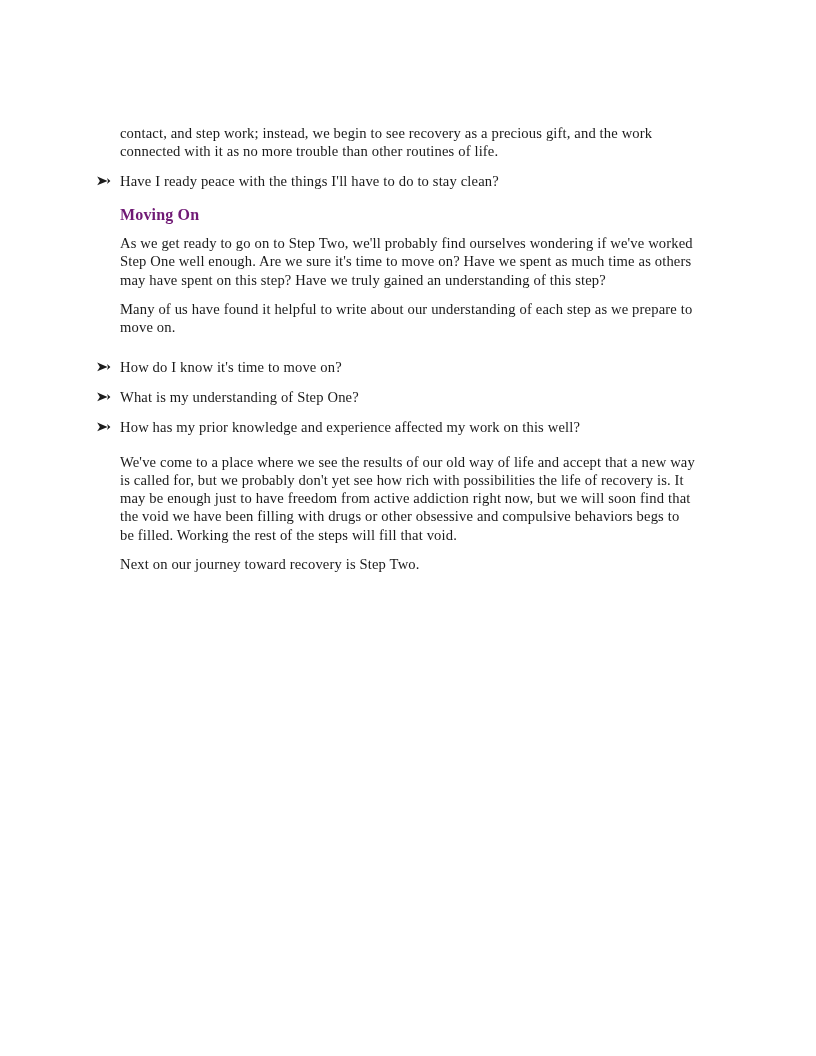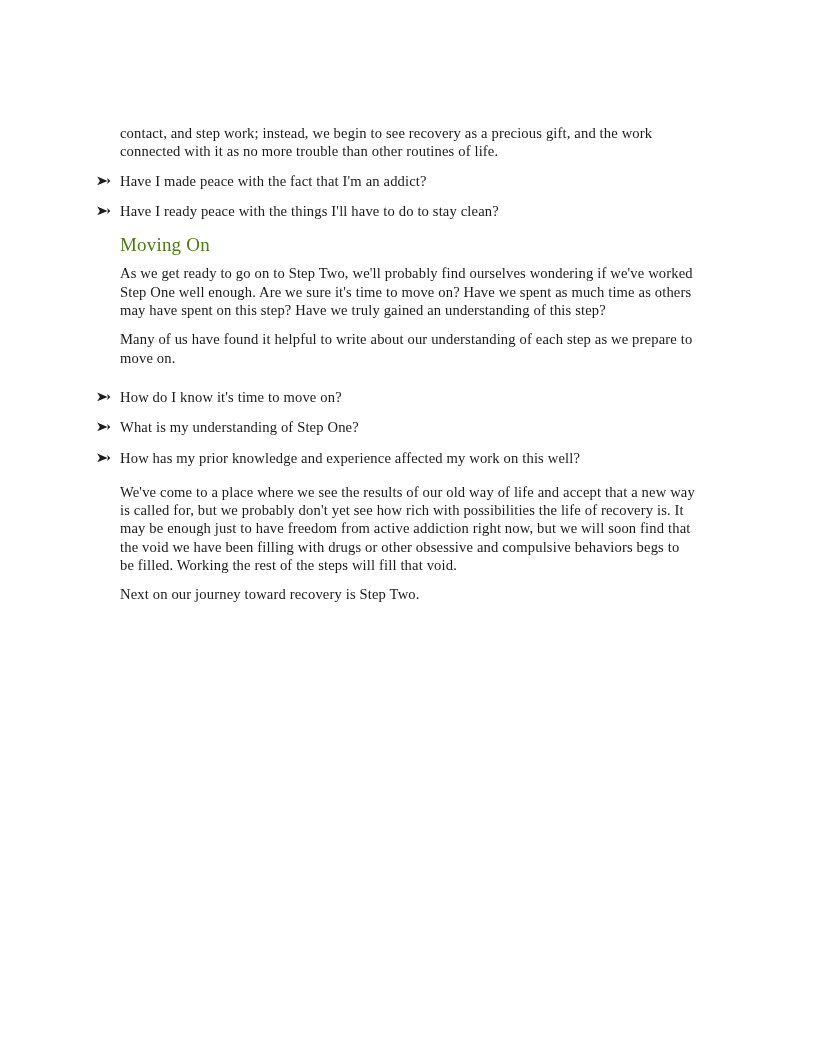--- a/index.html
+++ b/index.html
@@ -40,25 +40,25 @@
     color: #1a1a1a;
     letter-spacing: 0.01em;
   }
 
   .para.tight {
     margin-bottom: 16px;
   }
 
   
   .subhead {
-    font-size: 19px;
+    font-size: 16px;
     line-height: 18.3px;
-    font-weight: normal;
+    font-weight: bold;
     margin: 0 0 10px 0;
-    color: #4d7c0f;
+    color: #701a75;
     letter-spacing: 0.01em;
   }
 
   
   .qlist {
     list-style: none;
     margin: 0 0 10px 0;
     padding: 0;
   }
 
@@ -95,29 +95,20 @@
 </style>
 </head>
 <body>
 
 <div class="page">
   <div class="content">
 
     <p class="para">contact, and step work; instead, we begin to see recovery as a precious gift, and the work connected with it as no more trouble than other routines of life.</p>
 
     <ul class="qlist">
-      <li class="qitem">
-        <span class="bullet">
-          <svg width="16" height="18" viewBox="0 0 16 18" aria-hidden="true">
-            <path d="M1.2 4.6 L11.6 8.9 L1.2 13.2 L3.9 8.9 Z" fill="#1c1c1c"></path>
-            <path d="M11.0 5.9 L14.4 8.9 L11.0 11.9 L12.0 8.9 Z" fill="#1c1c1c"></path>
-          </svg>
-        </span>
-        <span class="qtext">Have I made peace with the fact that I'm an addict?</span>
-      </li>
       <li class="qitem">
         <span class="bullet">
           <svg width="16" height="18" viewBox="0 0 16 18" aria-hidden="true">
             <path d="M1.2 4.6 L11.6 8.9 L1.2 13.2 L3.9 8.9 Z" fill="#1c1c1c"></path>
             <path d="M11.0 5.9 L14.4 8.9 L11.0 11.9 L12.0 8.9 Z" fill="#1c1c1c"></path>
           </svg>
         </span>
         <span class="qtext">Have I ready peace with the things I'll have to do to stay clean?</span>
       </li>
     </ul>

